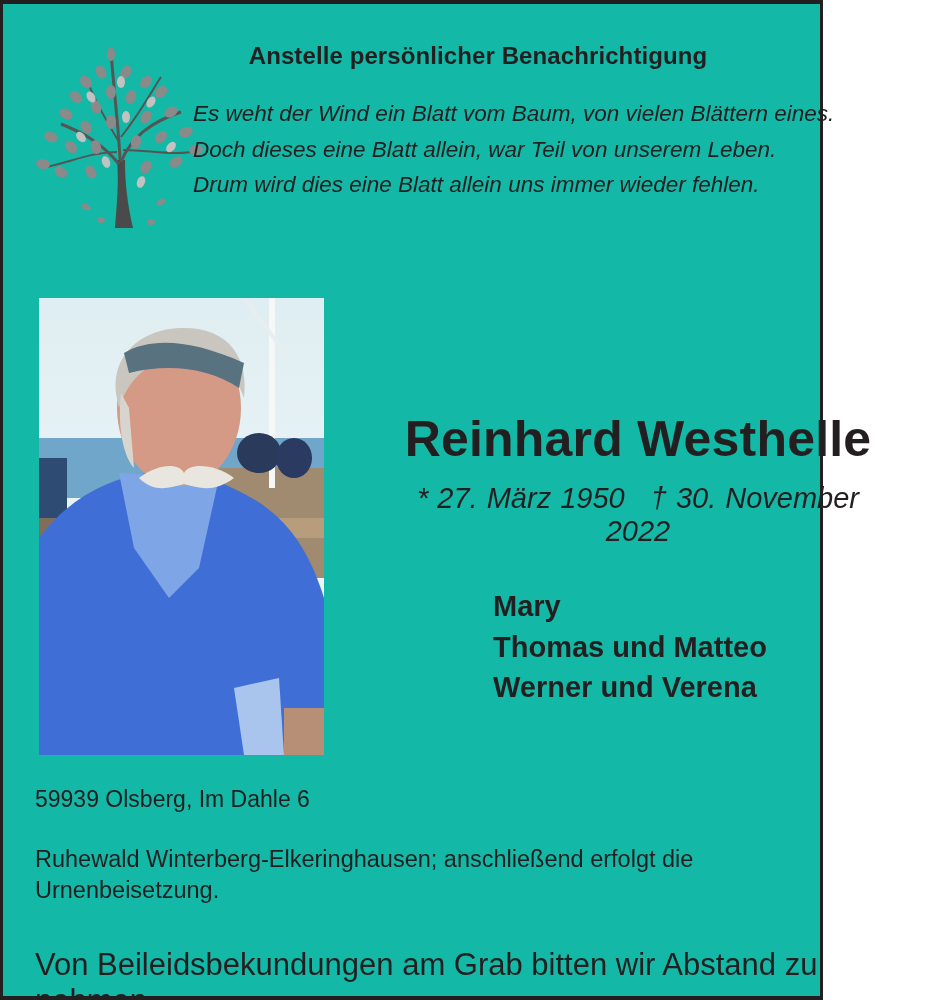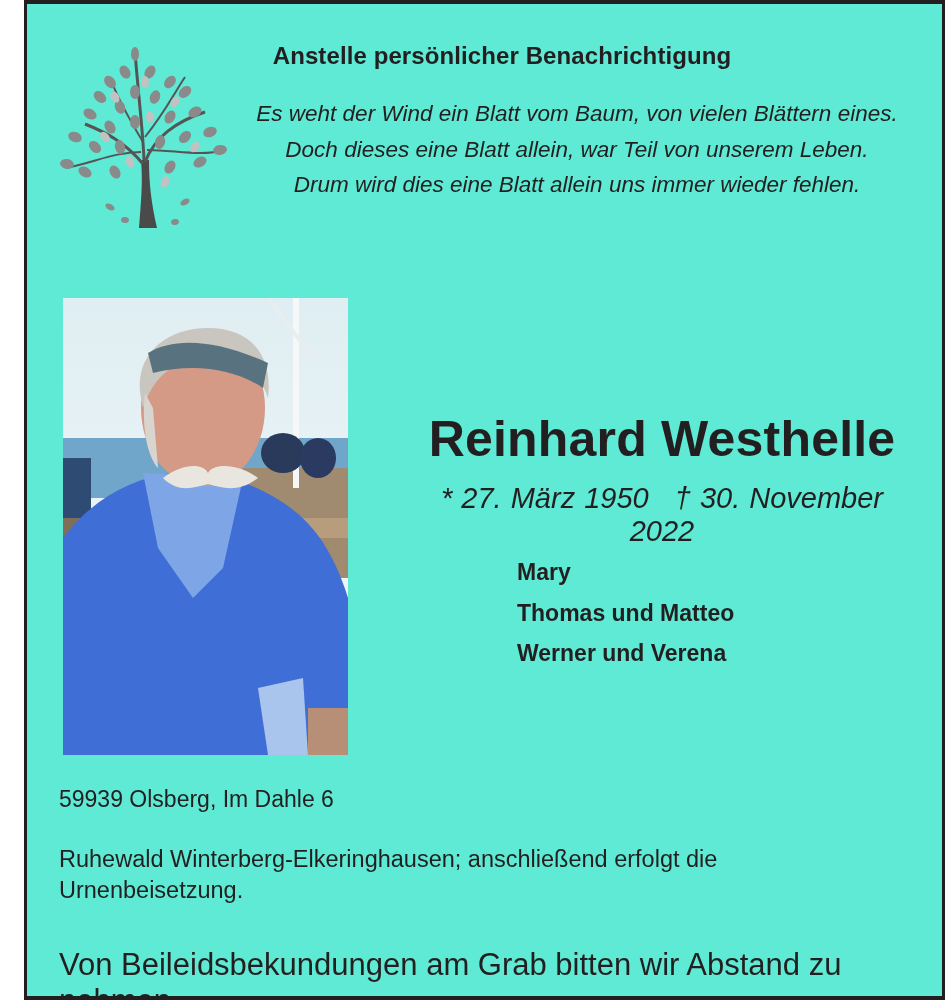--- a/index.html
+++ b/index.html
@@ -1,54 +1,53 @@
 <!DOCTYPE html>
 <html><head>
 <meta charset="utf-8">
 <style>
   * { margin: 0; padding: 0; box-sizing: border-box; }
   html, body { width: 949px; height: 1000px; background: #ffffff; overflow: hidden; }
   body { font-family: "Liberation Sans", sans-serif; color: #231f20; }
   .frame {
-    position: absolute; left: 0; top: 0; width: 921px; height: 1000px;
+    position: absolute; left: 0; top: 0; width: 823px; height: 1000px;
     border-top: 4px solid #231f20;
     border-left: 3px solid #231f20;
     border-right: 3px solid #231f20;
     border-bottom: 4px solid #231f20;
-    background: #5eead4;
-    margin-left: 24px;
+    background: #14b8a6;
   }
   .tree { position: absolute; left: 28px; top: 38px; width: 180px; height: 190px; }
   .header-title {
     position: absolute; left: 200px; top: 38px; width: 550px; text-align: center;
     font-weight: bold; font-size: 24px; letter-spacing: 0.1px;
   }
   .poem {
-    position: absolute; left: 190px; top: 92px; width: 720px; text-align: center;
+    position: absolute; left: 190px; top: 92px; width: 720px; text-align: left;
     font-style: italic; font-size: 22.5px; line-height: 35.5px;
   }
   .photo {
     position: absolute; left: 36px; top: 294px; width: 285px; height: 457px;
     overflow: hidden; background: #e9f2f4;
   }
   .intro {
     position: absolute; left: 400px; top: 294px; width: 468px; text-align: center;
     font-size: 23px; line-height: 30px;
   }
   .deceased-name {
     position: absolute; left: 360px; top: 406px; width: 550px; text-align: center;
     font-weight: bold; font-size: 50px; letter-spacing: 0.2px;
   }
   .dates {
     position: absolute; left: 380px; top: 478px; width: 510px; text-align: center;
     font-size: 29px; word-spacing: 1px; font-style: italic;
   }
   .dates .gap { display: inline-block; width: 26px; }
   .mourners {
-    position: absolute; left: 490px; top: 548px; font-weight: bold; font-size: 23px; line-height: 40.5px;
+    position: absolute; left: 490px; top: 582px; font-weight: bold; font-size: 29px; line-height: 40.5px;
   }
   .address { position: absolute; left: 32px; top: 782px; font-size: 23px; text-align: right; }
   .ceremony {
     position: absolute; left: 32px; top: 840px; width: 880px;
     font-size: 23.5px; line-height: 31px;
   }
   .request { position: absolute; left: 32px; top: 943px; font-size: 31px; }
 </style>
 </head>
 <body>

